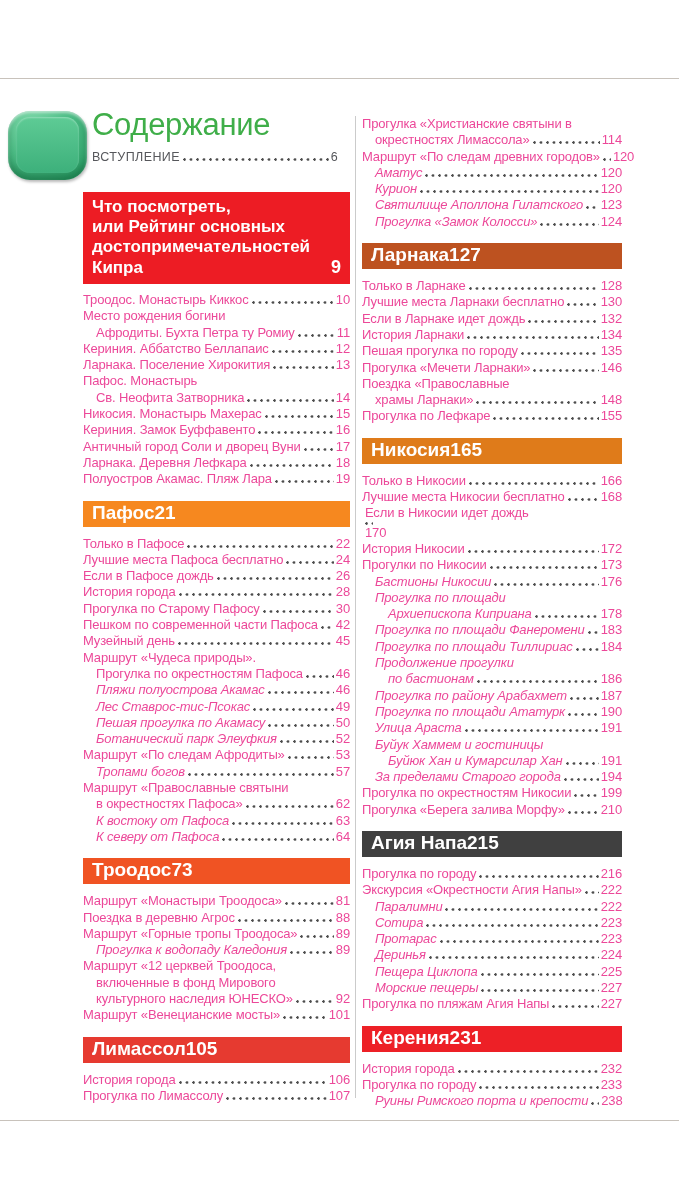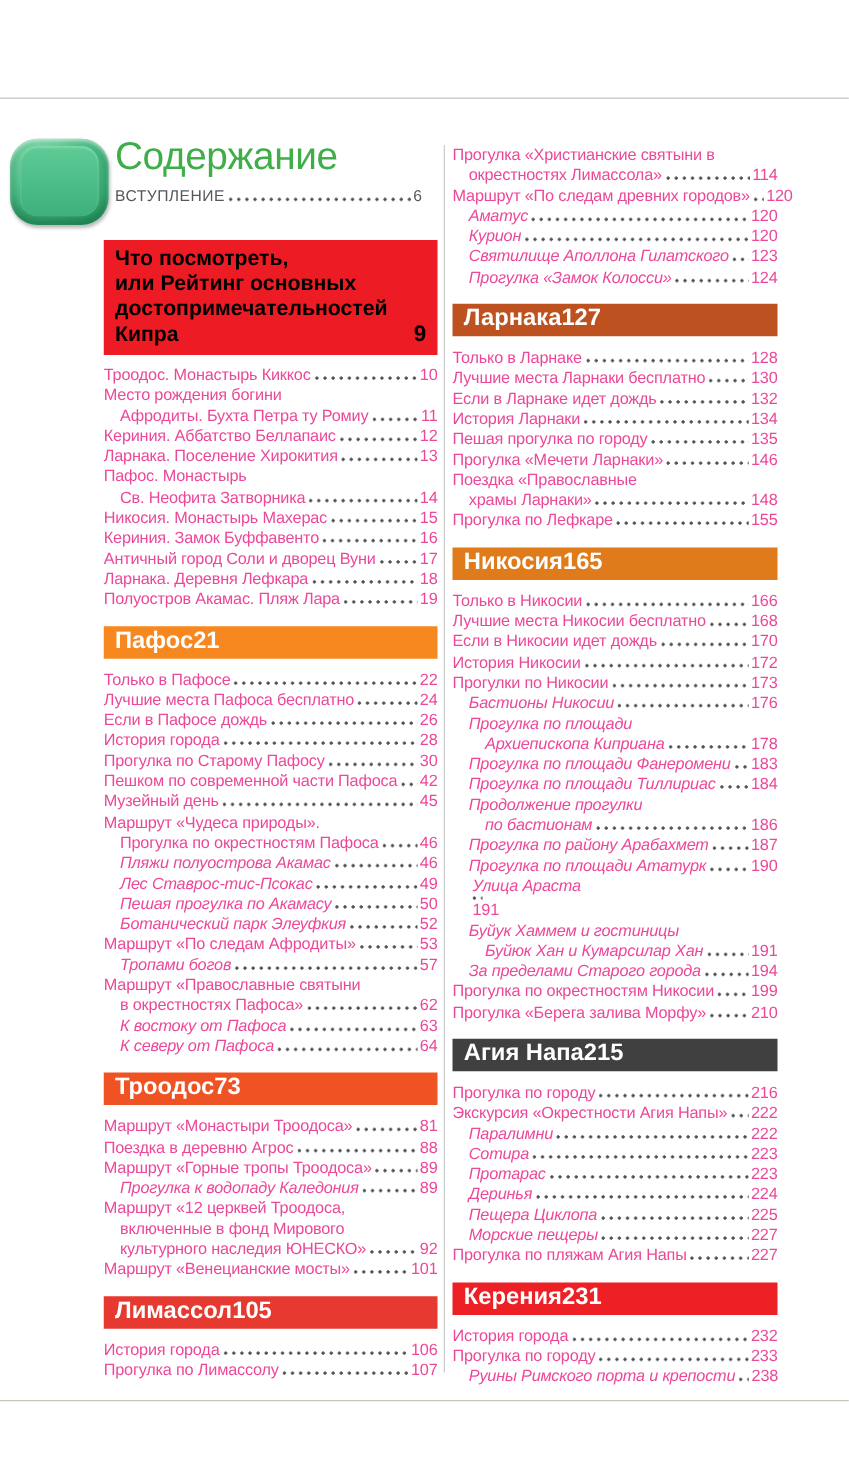--- a/index.html
+++ b/index.html
@@ -30,21 +30,21 @@
   .header-block { position:absolute; left:92px; top:108px; width:246px; }
   .page-title { font-size:31px; line-height:34px; color:#3fae49; font-weight:400; letter-spacing:-.3px; }
   .intro-row { display:flex; align-items:baseline; margin-top:8px; font-size:12.5px; color:#56575b; letter-spacing:.4px; }
   .intro-row .pg { color:#56575b; }
 
   .col { position:absolute; }
   .col-left  { left:83px;  top:192px; width:267px; }
   .col-right { left:362px; top:112px; width:260px; }
 
   .feature-header {
-    color:#000000; font-weight:bold; font-size:17px; line-height:20px;
+    color:#ffffff; font-weight:bold; font-size:17px; line-height:20px;
     padding:5px 9px 6px 9px; margin-bottom:8px;
   }
   .feature-header .h-row.last { display:flex; justify-content:space-between; align-items:baseline; }
   .feature-header .h-pg { font-size:18px; }
 
   .section-header {
     display:flex; justify-content:space-between; align-items:center;
     height:26px; padding:0 8px 2px 9px; margin:13px 0 9px 0;
     color:#fff; font-weight:bold; font-size:19px;
   }
@@ -479,21 +479,21 @@
         </div>
       </div>
       <div class="entry">
         <div class="entry-row last" style="padding-left: 0px;">
           <span class="lbl">Лучшие места Никосии бесплатно</span>
           <span class="leader"></span>
           <span class="pg">168</span>
         </div>
       </div>
       <div class="entry">
-        <div class="entry-row last" style="padding-left: 0px;">
+        <div class="entry-row last" style="padding-left: 0px; flex-direction: column;">
           <span class="lbl">Если в Никосии идет дождь</span>
           <span class="leader"></span>
           <span class="pg">170</span>
         </div>
       </div>
       <div class="entry">
         <div class="entry-row last" style="padding-left: 0px;">
           <span class="lbl">История Никосии</span>
           <span class="leader"></span>
           <span class="pg">172</span>
@@ -551,21 +551,21 @@
         </div>
       </div>
       <div class="entry italic">
         <div class="entry-row last" style="padding-left: 13px;">
           <span class="lbl">Прогулка по площади Ататурк</span>
           <span class="leader"></span>
           <span class="pg">190</span>
         </div>
       </div>
       <div class="entry italic">
-        <div class="entry-row last" style="padding-left: 13px; flex-direction: column;">
+        <div class="entry-row last" style="padding-left: 13px;">
           <span class="lbl">Улица Араста</span>
           <span class="leader"></span>
           <span class="pg">191</span>
         </div>
       </div>
       <div class="entry italic">
         <div class="entry-row" style="padding-left: 13px;"><span class="lbl">Буйук Хаммем и гостиницы</span></div>
         <div class="entry-row last" style="padding-left: 26px;">
           <span class="lbl">Буйюк Хан и Кумарсилар Хан</span>
           <span class="leader"></span>

